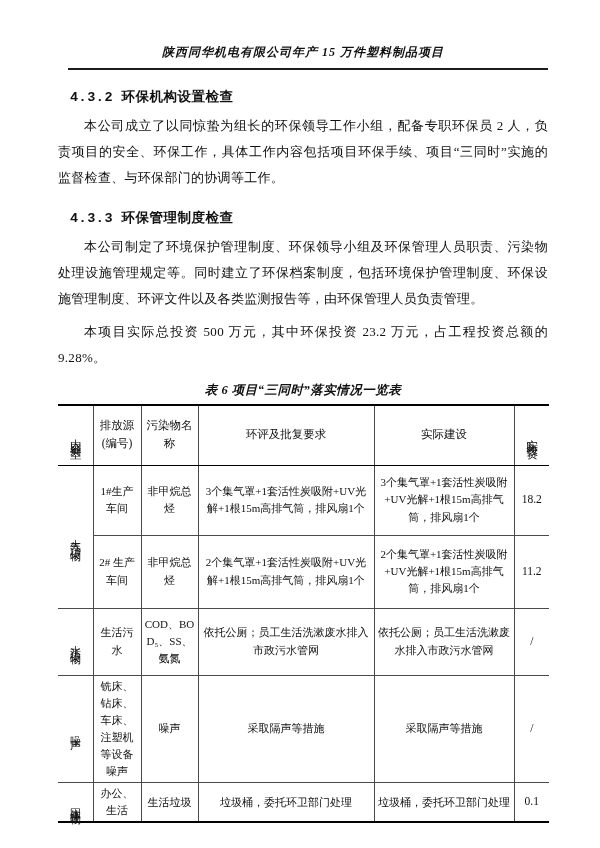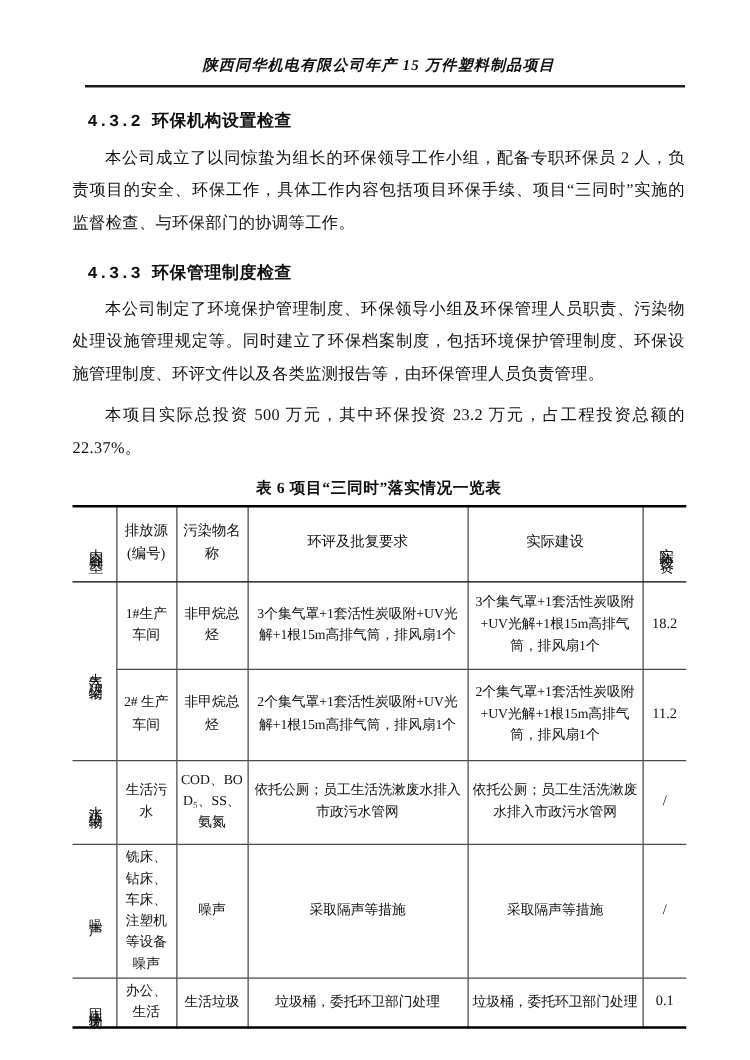--- a/index.html
+++ b/index.html
@@ -28,21 +28,21 @@
     font-family:Liberation Mono, monospace;
   }
   .h-num.h44{margin:13px 0 0 18px;}
   .para{
     margin:7px 0 0 0;font-size:13px;line-height:26px;
     text-indent:2em;text-align:justify;letter-spacing:0.3px;
   }
 
   
   .tbl-title{
-    margin:11px 0 5px 0;text-align:center;font-weight:bold;font-size:12.5px;letter-spacing:0.5px;
+    margin:11px 0 5px 0;text-align:center;font-weight:bold;font-size:12.5px;letter-spacing:0.5px;font-style:italic;
   }
   table.sst{
     width:491px;border-collapse:collapse;table-layout:fixed;
     border-top:2.5px solid #000;border-bottom:2.5px solid #000;
     font-size:11px;
   }
   table.sst td{
     border:1px solid #4a4a4a;text-align:center;vertical-align:middle;
     padding:2px 3px;line-height:1.55;word-break:break-all;
   }
@@ -66,21 +66,21 @@
     <span>陕西同华机电有限公司年产 15 万件塑料制品项目</span>
   </div>
   <hr class="head-rule">
 
   <div class="h-num">4.3.2 环保机构设置检查</div>
   <p class="para">本公司成立了以同惊蛰为组长的环保领导工作小组，配备专职环保员 2 人，负责项目的安全、环保工作，具体工作内容包括项目环保手续、项目“三同时”实施的监督检查、与环保部门的协调等工作。</p>
 
   <div class="h-num">4.3.3 环保管理制度检查</div>
   <p class="para">本公司制定了环境保护管理制度、环保领导小组及环保管理人员职责、污染物处理设施管理规定等。同时建立了环保档案制度，包括环境保护管理制度、环保设施管理制度、环评文件以及各类监测报告等，由环保管理人员负责管理。</p>
 
-  <p class="para">本项目实际总投资 500 万元，其中环保投资 23.2 万元，占工程投资总额的 22.37%。</p>
+  <p class="para">本项目实际总投资 500 万元，其中环保投资 23.2 万元，占工程投资总额的 9.28%。</p>
 
   <div class="tbl-title">表 6 项目“三同时”落实情况一览表</div>
 
   <table class="sst">
     <colgroup>
       <col style="width:35px">
         <col style="width:48px">
         <col style="width:57px">
       <col style="width:176px">
         <col style="width:140px">

